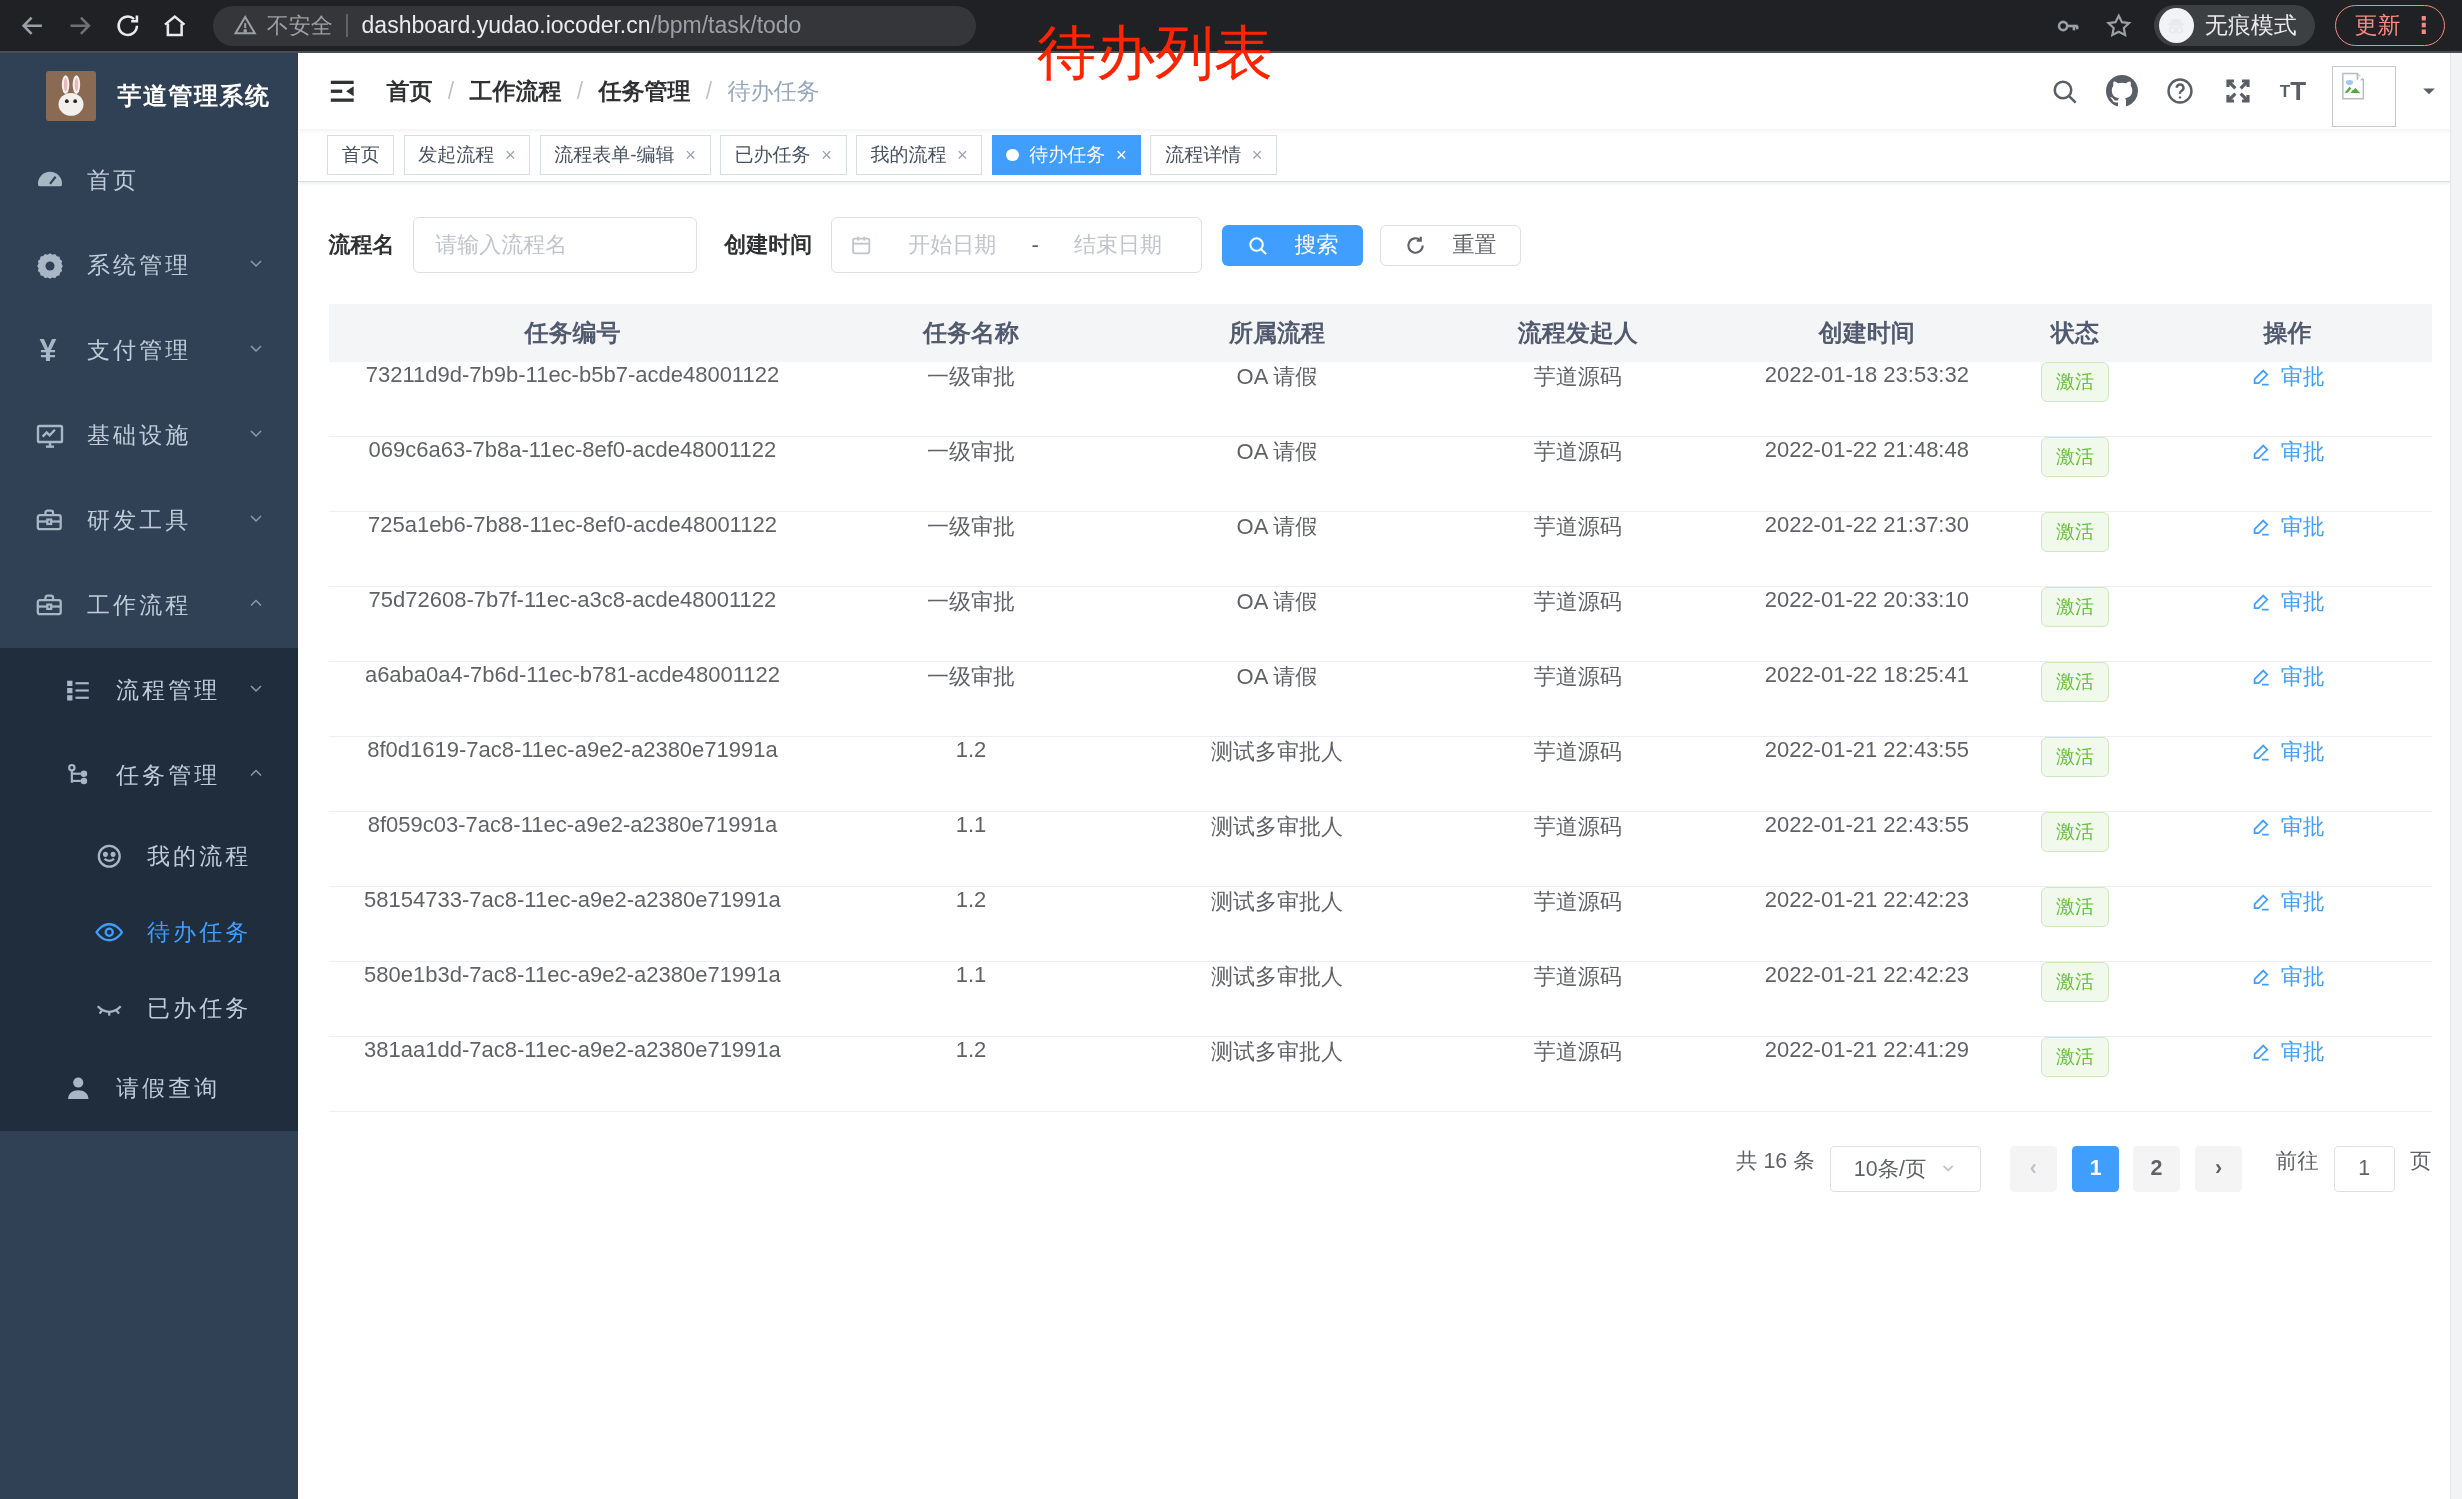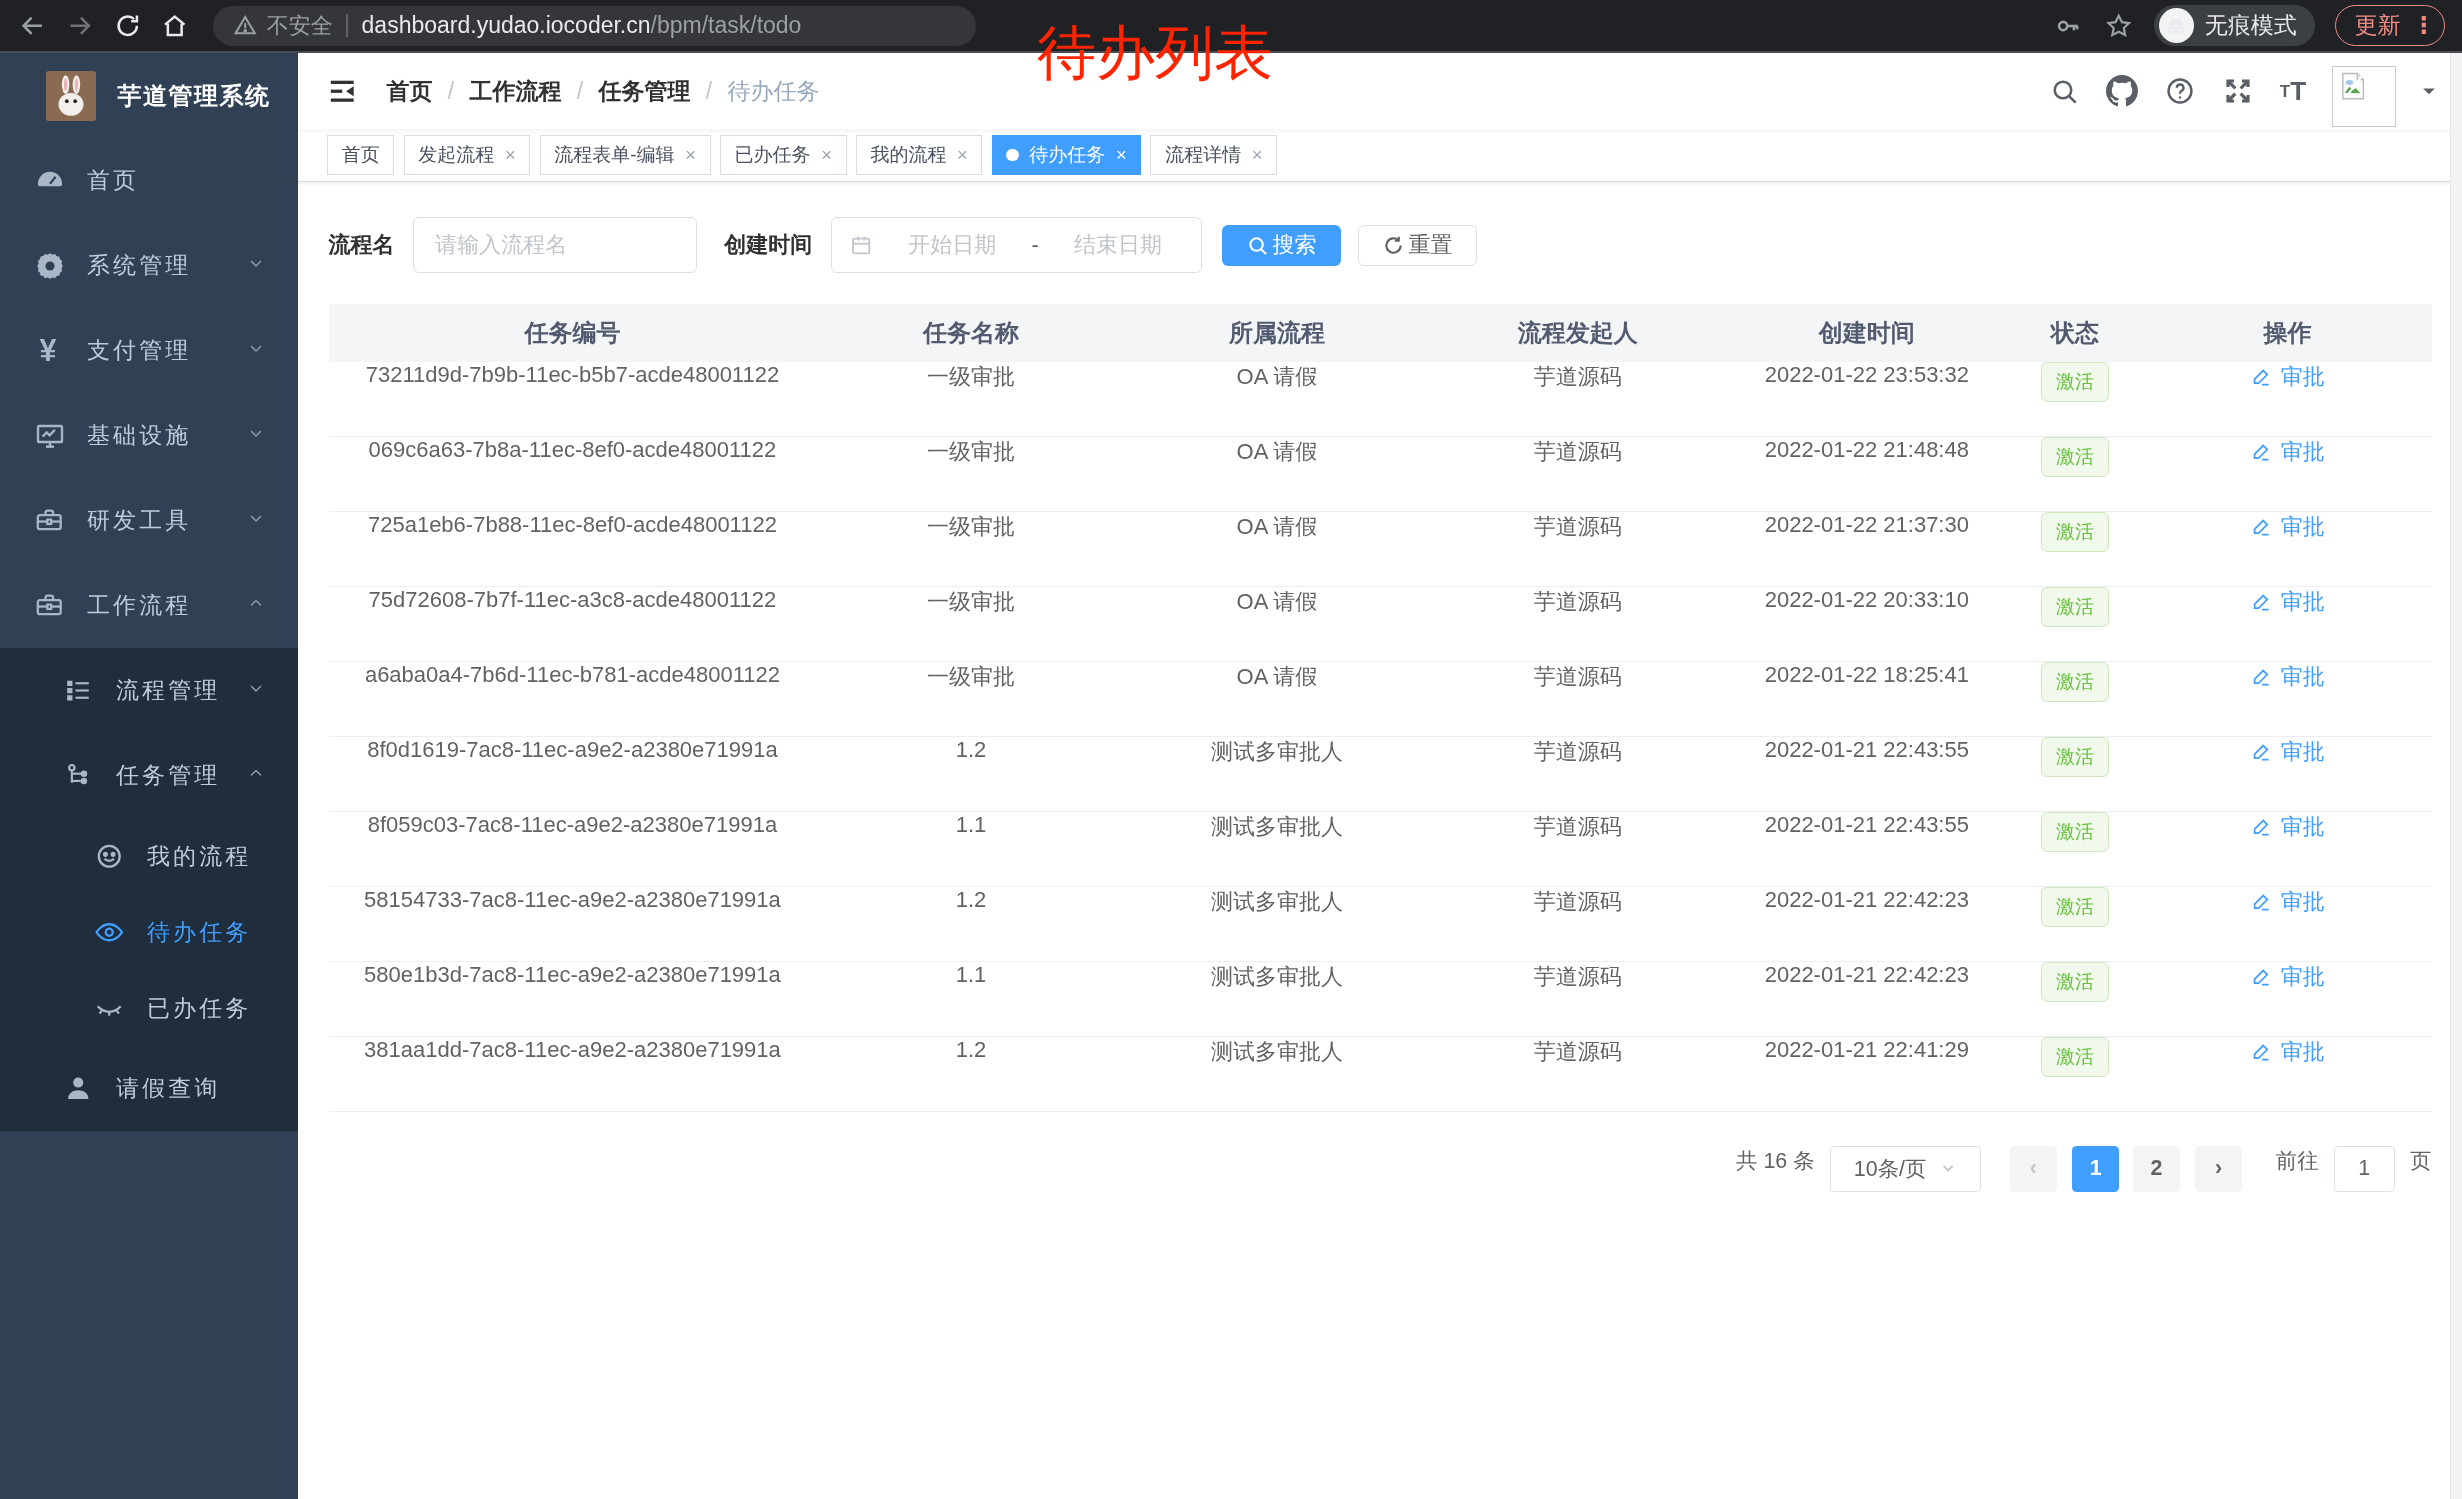--- a/index.html
+++ b/index.html
@@ -74,21 +74,21 @@
   .content { flex:1; padding:35px 30.5px 0 30.5px; }
   .filterbar { display:flex; align-items:center; margin-bottom:30.5px; }
   .flabel { font-size:22px; color:#303133; font-weight:700; margin-right:18.3px; white-space:nowrap; }
   .flabel.second { margin-left:27.5px; }
   .text-input { width:284px; height:56px; border:1.5px solid #dcdfe6; border-radius:6.1px; font-size:22px; padding:0 21.4px; color:#606266; outline:none; font-family:inherit; }
   .text-input::placeholder { color:#c0c4cc; }
   .daterange { width:371px; height:56px; border:1.5px solid #dcdfe6; border-radius:6.1px; display:flex; align-items:center; padding:0 17px; gap:13.7px; color:#c0c4cc; font-size:22px; }
   .daterange .cal { color:#c0c4cc; display:flex; }
   .daterange .ph { flex:1; text-align:center;font-family:Liberation Mono, monospace; }
   .daterange .rsep { color:#606266; }
-  .btn { height:41px; border-radius:6.1px; font-size:22px; display:inline-flex; align-items:center; justify-content:center; gap:4px; padding:0 23px; cursor:pointer; border:1.5px solid transparent; font-family:inherit; }
+  .btn { height:41px; border-radius:6.1px; font-size:22px; display:inline-flex; align-items:center; justify-content:center; gap:26px; padding:0 23px; cursor:pointer; border:1.5px solid transparent; font-family:inherit; }
   .btn-search { background:var(--accent,#409eff); color:#fff; margin-left:20px; }
   .btn-reset { background:#fff; color:#606266; border-color:#dcdfe6; margin-left:17px; }
 
   
   .table { width:100%; }
   .thead { display:flex; background:#f4f5f7; height:58px; align-items:center; }
   .th { font-size:24px; color:#515a6e; font-weight:700; text-align:center; }
   .trow { display:flex; height:75px; border-bottom:1.5px solid #eceef3; }
   .td { font-size:22px; color:#606266; text-align:center; overflow:hidden; white-space:nowrap; }
   .c1{width:23.2%;} .c2{width:14.7%;} .c3{width:14.4%;} .c4{width:14.2%;} .c5{width:13.3%;} .c6{width:6.5%;} .c7{width:13.7%;}
@@ -500,21 +500,21 @@
               <div class="th c5">创建时间</div>
               <div class="th c6">状态</div>
               <div class="th c7">操作</div>
             </div>
           <div id="tbody">
               <div class="trow">
                 <div class="td c1">73211d9d-7b9b-11ec-b5b7-acde48001122</div>
                 <div class="td c2">一级审批</div>
                 <div class="td c3">OA 请假</div>
                 <div class="td c4">芋道源码</div>
-                <div class="td c5">2022-01-22 23:53:32</div>
+                <div class="td c5">2022-01-18 23:53:32</div>
                 <div class="td c6"><span class="badge">激活</span></div>
                 <div class="td c7"><span class="approve">
                     <svg width="23" height="23" viewBox="0 0 24 24" fill="none" stroke="currentColor" stroke-width="1.8">
                       <path d="M13.8 5.8l4.2 4.2L9 19H4.8v-4.2z"></path>
                       <path d="M12.5 20.5h7"></path>
                     </svg>
                     <span>审批</span>
                   </span></div>
               </div>
               <div class="trow">

